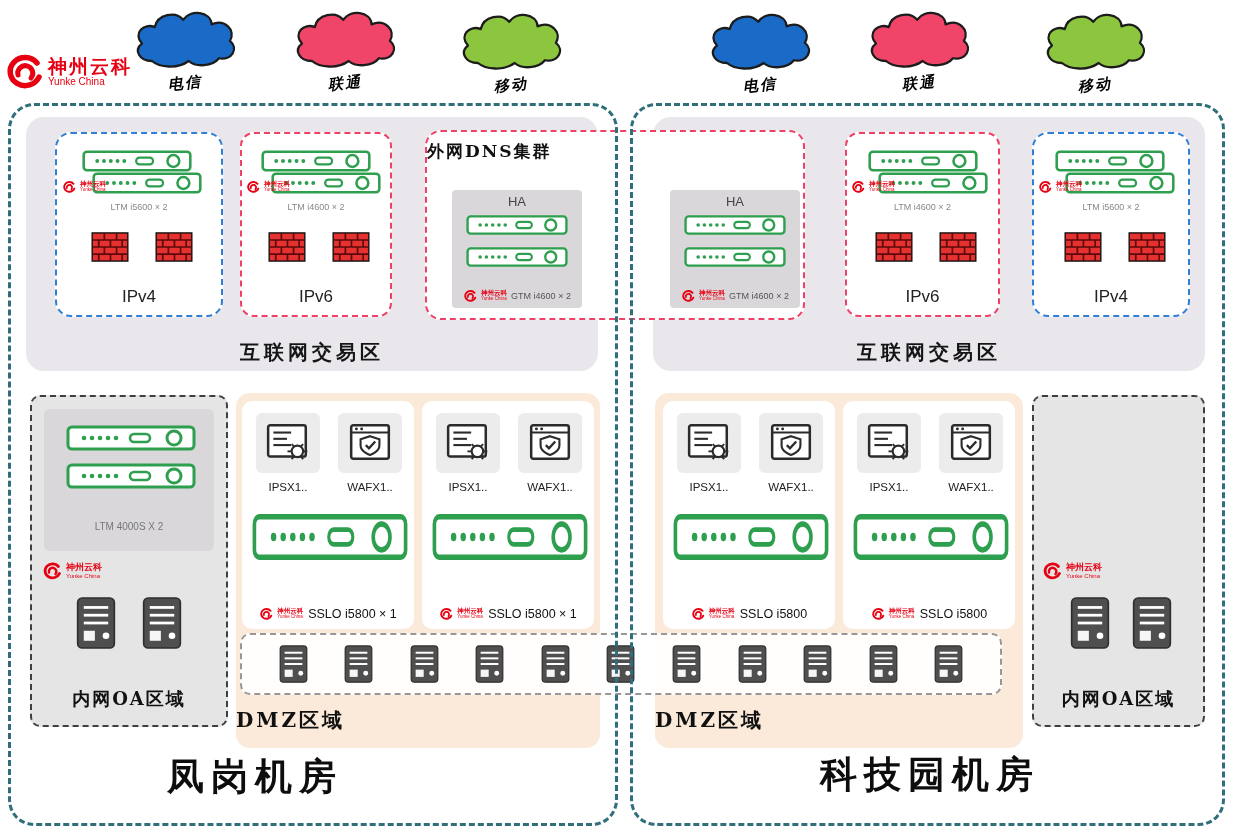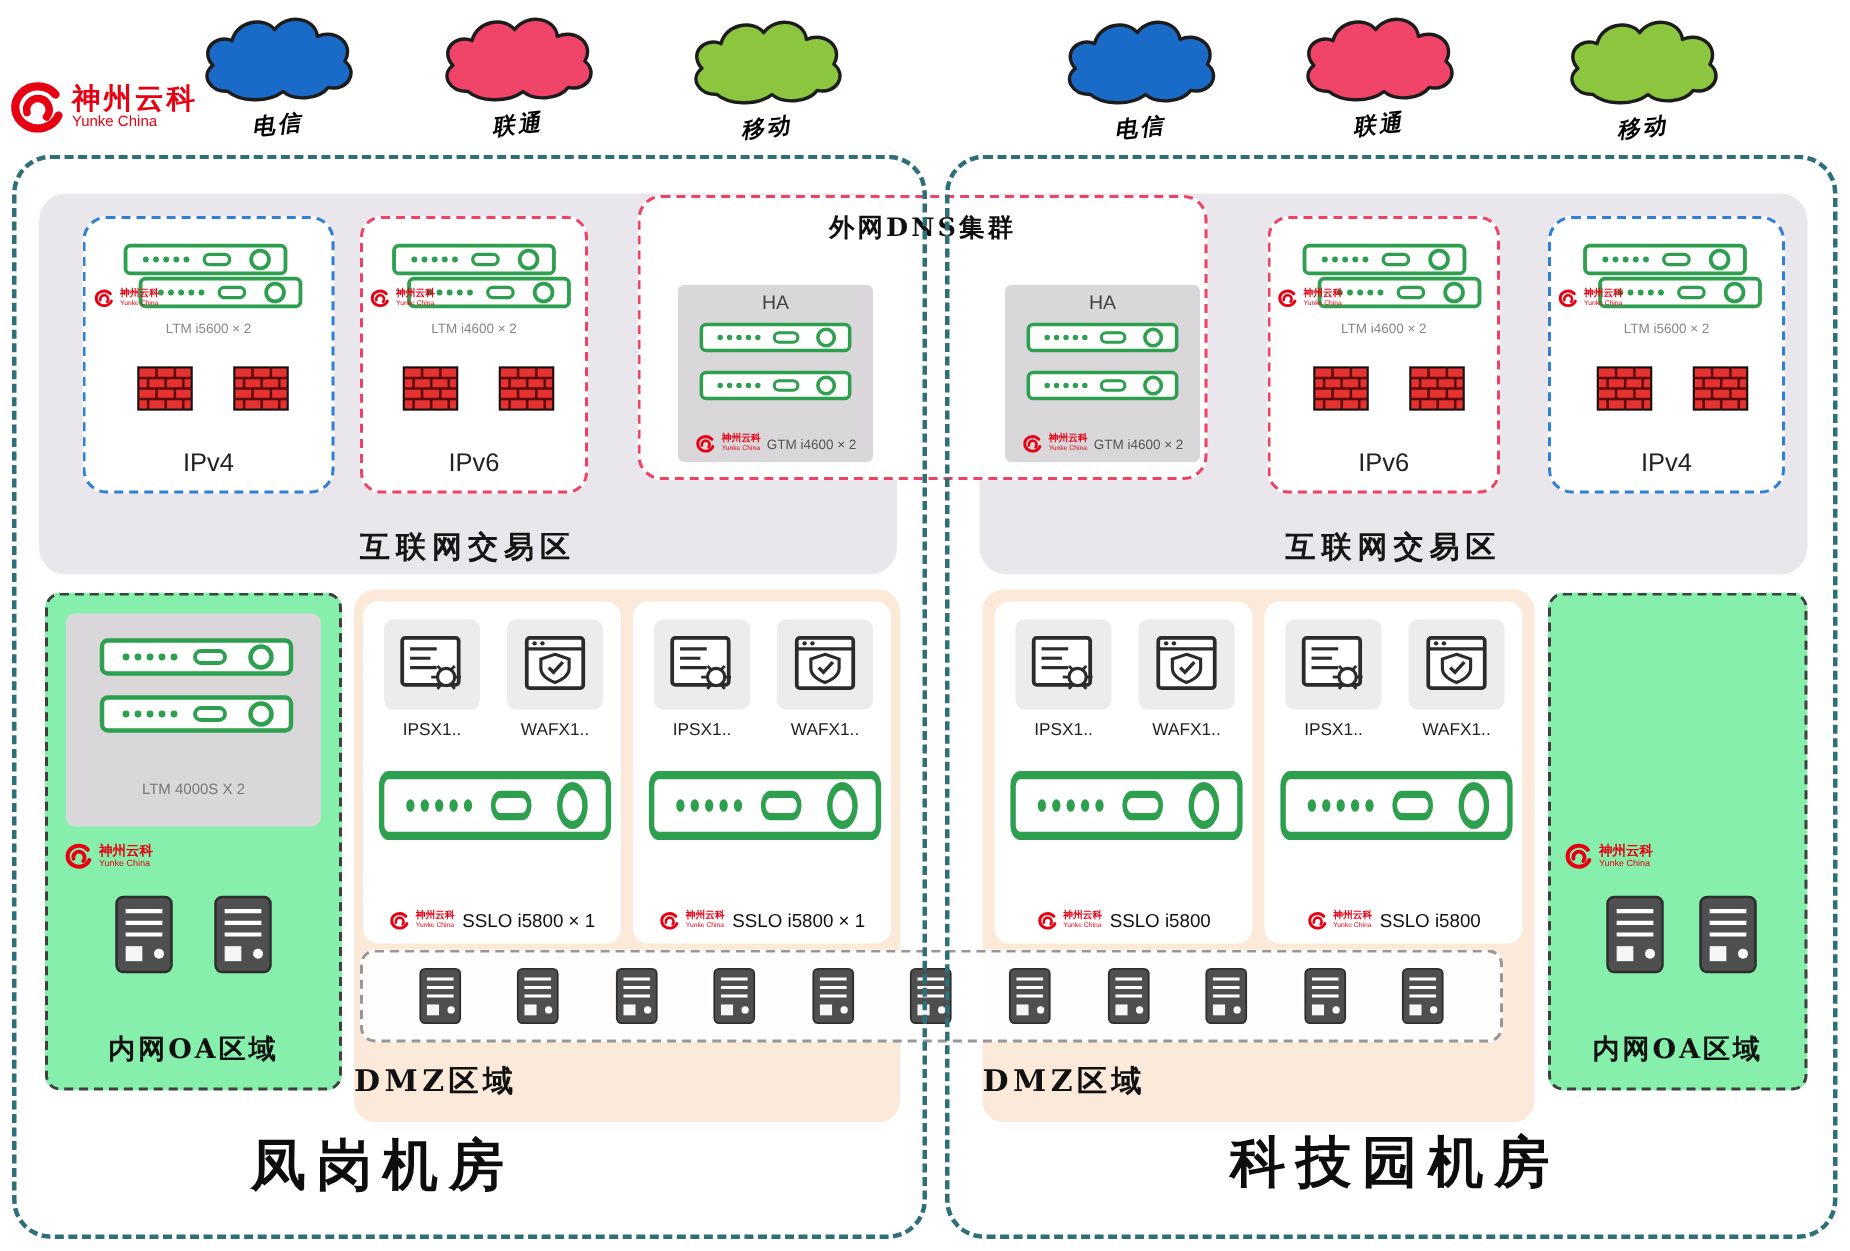--- a/index.html
+++ b/index.html
@@ -24,47 +24,47 @@
   .logo-sm .logo-mark { width:14px; height:14px; }
   .logo-sm .lt1 { font-size:6.5px; }
   .logo-sm .lt2 { font-size:4.5px; }
 
   .cloud-wrap { position:absolute; text-align:center; z-index:1; width:118px; }
   .cloud { width:116px; height:66px; display:block; margin:0 auto; }
   .cloud-label { font-size:15px; color:#000; font-style:italic; margin-top:2px;
                  transform: rotate(-6deg); letter-spacing:2px; }
 
   
-  .zone { position:absolute; background:#e9e7ec; border-radius:18px; z-index:1;margin-top:12px; }
+  .zone { position:absolute; background:#e9e7ec; border-radius:18px; z-index:1; }
   .zone-caption { position:absolute; bottom:5px; left:0; right:0; text-align:center;
                   font-size:20px; color:#151515; letter-spacing:4px; }
 
   .ipbox { position:absolute; background:#fff; border-radius:16px; border:2px dashed; }
   .ipbox.v4 { border-color:#2f7fd4; }
   .ipbox.v6 { border-color:#ef4066;border-radius:14px; }
   .dev { position:absolute; color:#2e9e4f; display:block; }
   .fw  { position:absolute; width:38px; height:30px; }
   .dev-label { position:absolute; left:0; right:0; text-align:center; font-size:9px; color:#888; }
   .ip-caption { position:absolute; bottom:8px; left:0; right:0; text-align:center;
                 font-size:17px; color:#222; }
 
   
   .dns-box { position:absolute; left:425px; top:130px; width:380px; height:190px;
              background:#fff; border:2px dashed #ef4066; border-radius:16px; z-index:2; }
-  .dns-title { position:absolute; top:8px; left:0; right:0; text-align:center;
+  .dns-title { position:absolute; top:8px; left:0; right:0; 
                font-size:17px; color:#111; letter-spacing:2px; }
   .ha-box { position:absolute; top:58px; width:130px; height:118px; background:#d9d7da; border-radius:4px; }
   .ha-title { position:absolute; top:4px; left:0; right:0; text-align:center; font-size:13px; color:#444; }
   .ha-row { position:absolute; bottom:5px; left:0; right:0; display:flex;
             justify-content:center; align-items:center; gap:4px; }
   .ha-row .logo-chip { position:static; }
   .ha-dev-label { font-size:9px; color:#555; white-space:nowrap; }
 
   
-  .oa-box { position:absolute; background:#86efac; border:2.5px dashed #3f3f3f; border-radius:10px; z-index:1;text-decoration:underline; }
+  .oa-box { position:absolute; background:#e5e5e5; border:2.5px dashed #3f3f3f; border-radius:10px; z-index:1;text-decoration:underline; }
   .oa-panel { position:absolute; left:12px; top:12px; right:12px; height:142px;
               background:#d9d7da; border-radius:6px; }
   .oa-caption { position:absolute; bottom:14px; left:0; right:0; text-align:center;
                 font-size:18px; color:#111; letter-spacing:2px; }
   .srv { display:block; }
 
   
   .dmz { position:absolute; background:#fbe9d9; border-radius:14px; z-index:1; }
   .dmz-caption { position:absolute; bottom:14px; left:0; right:0; text-align:left;
                  font-size:20px; color:#111; letter-spacing:3px; }

